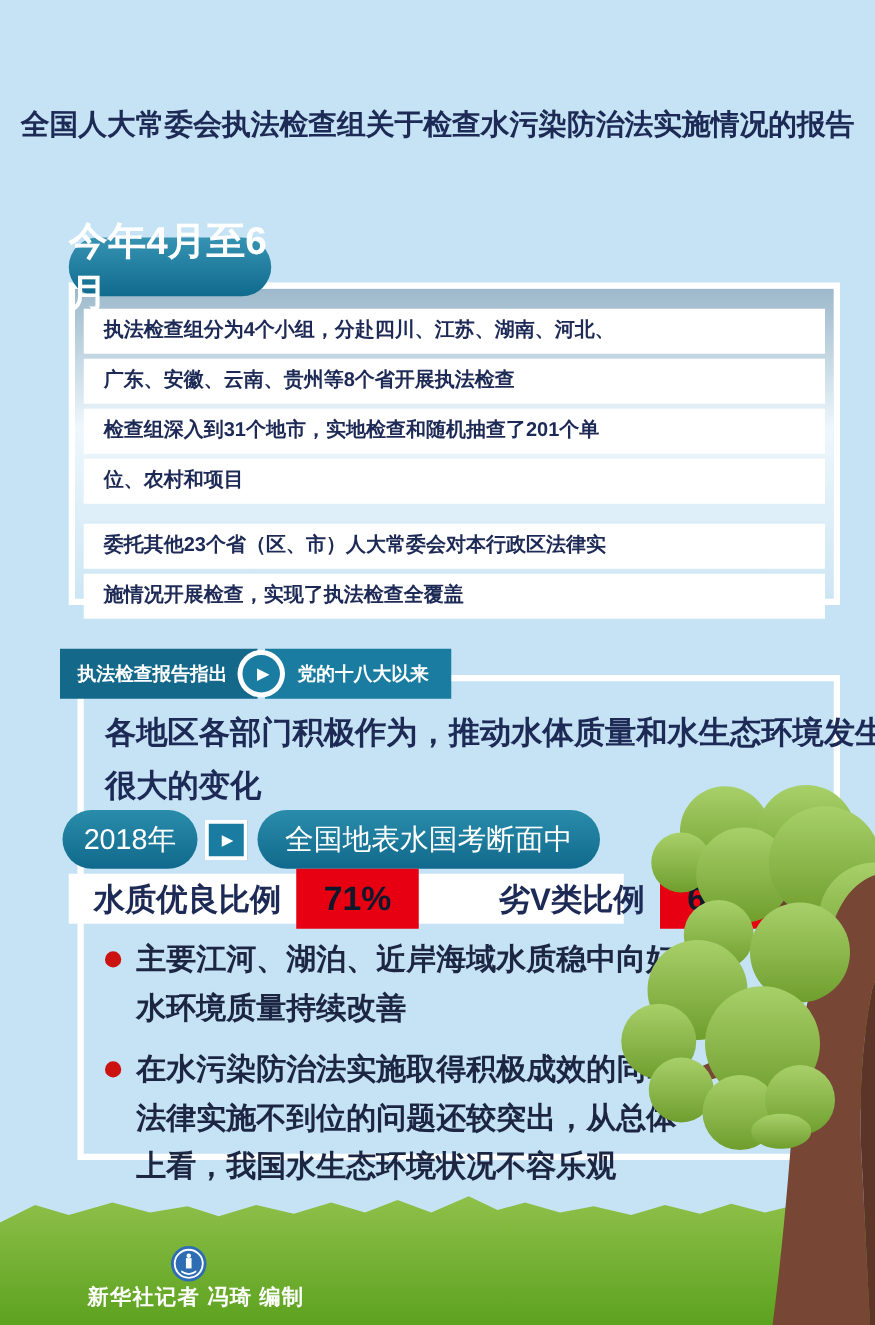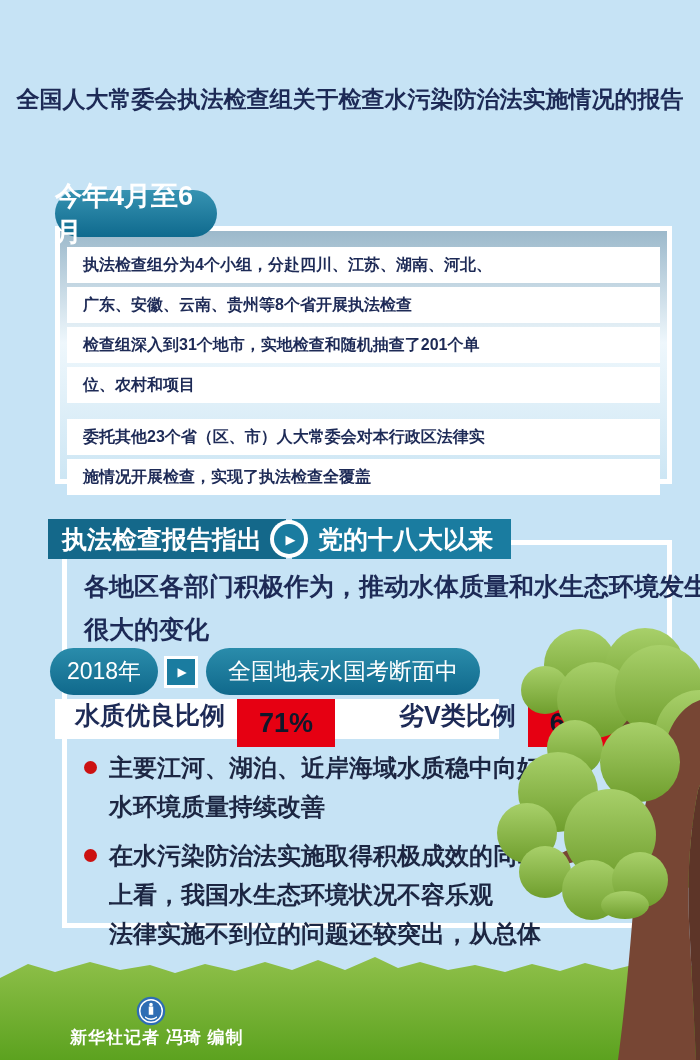--- a/index.html
+++ b/index.html
@@ -13,56 +13,56 @@
   .banner{position:absolute;left:0;top:0;width:700px;height:57px;background:var(--banner_navy,#1b1b6b);
     display:flex;align-items:center;justify-content:center;z-index:6;}
   .banner h1{margin:0;color:#fff;font-size:35px;font-weight:bold;letter-spacing:0px;white-space:nowrap;
     font-family:"Liberation Serif","DejaVu Serif",serif;}
 
   .intro{position:absolute;left:0;top:80px;width:700px;text-align:center;color:var(--text_navy,#1d2a56);
     font-size:23px;font-weight:bold;line-height:38px;z-index:2;}
   .intro p{margin:0;}
 
   .badge1{position:absolute;left:55px;top:190px;width:162px;height:47px;border-radius:24px;
-    background:linear-gradient(180deg,#3793b2 0%,#0f6a8e 100%);color:#fff;font-size:27px;font-weight:bold;
+    background:linear-gradient(180deg,#3793b2 0%,#0f6a8e 100%);color:#fff;font-size:31px;font-weight:bold;
     display:flex;align-items:center;justify-content:center;z-index:3;}
 
   .panel1{position:absolute;left:55px;top:226px;width:617px;height:258px;box-sizing:border-box;
     border:5px solid #fff;background:linear-gradient(180deg,#9cb9cb 0%,#eef7fc 45%,#cde6f4 100%);
     padding:16px 5px 0 5px;z-index:2;}
   .strip{background:#fff;color:var(--text_navy,#1d2a56);font-size:16px;font-weight:bold;line-height:32px;
     padding:2px 8px 2px 16px;margin:0 2px 4px 2px;white-space:nowrap;overflow:hidden;}
   .strip-gap{height:12px;}
 
   .panel2-frame{position:absolute;left:62px;top:540px;width:610px;height:388px;box-sizing:border-box;
     border:5px solid #fff;z-index:1;}
 
   .header2{position:absolute;left:48px;top:519px;height:40px;display:flex;align-items:center;z-index:3;}
-  .h2box{height:40px;display:flex;align-items:center;color:#fff;font-size:25px;font-weight:bold;white-space:nowrap;}
+  .h2box{height:40px;display:flex;align-items:center;color:#fff;font-size:15px;font-weight:bold;white-space:nowrap;}
   .h2left{background:var(--teal_dark,#14688a);padding:0 24px 0 14px;}
   .h2right{background:var(--teal,#1a7ca0);padding:0 18px 0 26px;}
   .playcircle{width:38px;height:38px;border-radius:50%;background:#fff;display:flex;align-items:center;
     justify-content:center;margin:0 -16px;z-index:4;}
   .playcircle .inner{width:30px;height:30px;border-radius:50%;background:var(--teal,#1a7ca0);color:#fff;
     font-size:13px;display:flex;align-items:center;justify-content:center;padding-left:3px;box-sizing:border-box;}
 
   .para2{position:absolute;left:84px;top:565px;width:560px;margin:0;color:var(--text_navy,#1d2a56);
     font-size:25px;font-weight:bold;line-height:43px;z-index:2;}
   .para2 span{display:block;white-space:nowrap;}
 
   .row2018{position:absolute;left:50px;top:648px;display:flex;align-items:center;z-index:2;}
   .pill{height:47px;border-radius:24px;background:linear-gradient(180deg,#2a8cab 0%,#10698c 100%);
     color:#fff;font-size:23px;font-weight:normal;display:flex;align-items:center;justify-content:center;white-space:nowrap;}
   .pill-year{width:108px;}
   .pill-scope{padding:0 22px;margin-left:4px;}
   .playsquare{width:26px;height:26px;background:var(--teal,#1a7ca0);border:3px solid #fff;margin:0 4px 0 6px;
     color:#fff;font-size:12px;display:flex;align-items:center;justify-content:center;padding-left:2px;box-sizing:content-box;}
 
   .statsbar{position:absolute;left:55px;top:699px;width:444px;height:40px;background:#fff;display:flex;
-    z-index:2;}
+    align-items:center;z-index:2;}
   .stat-label{color:var(--text_navy,#1d2a56);font-size:25px;font-weight:bold;white-space:nowrap;}
   .lbl1{margin-left:20px;}
   .lbl2{margin-left:64px;}
   .stat-value{height:48px;line-height:48px;padding:0 22px;margin-left:12px;background:var(--red,#e60012);
     color:#0f172a;font-size:27px;font-weight:bold;white-space:nowrap;}
 
   .bullets{position:absolute;left:84px;top:748px;width:470px;z-index:2;}
   .bullet{display:flex;margin-bottom:10px;}
   .dot{width:13px;height:13px;border-radius:50%;background:#cc1111;margin:13px 12px 0 0;flex:0 0 13px;}
   .btext span{display:block;color:#1c2642;font-size:24px;font-weight:bold;line-height:39px;white-space:nowrap;}
@@ -128,22 +128,22 @@
       <span class="dot"></span>
       <div class="btext">
         <span>主要江河、湖泊、近岸海域水质稳中向好，</span>
         <span>水环境质量持续改善</span>
       </div>
     </div>
     <div class="bullet">
       <span class="dot"></span>
       <div class="btext">
         <span>在水污染防治法实施取得积极成效的同时，</span>
+        <span>法律实施不到位的问题还较突出，从总体</span>
         <span>上看，我国水生态环境状况不容乐观</span>
-        <span>法律实施不到位的问题还较突出，从总体</span>
       </div>
     </div>
   </div>
 
   <svg class="grass" width="700" height="120" viewBox="0 0 700 120">
     <defs>
       <linearGradient id="grassG" x1="0" y1="0" x2="0" y2="1">
         <stop offset="0" stop-color="#8fc04a"></stop>
         <stop offset="1" stop-color="#5ca21f"></stop>
       </linearGradient>

